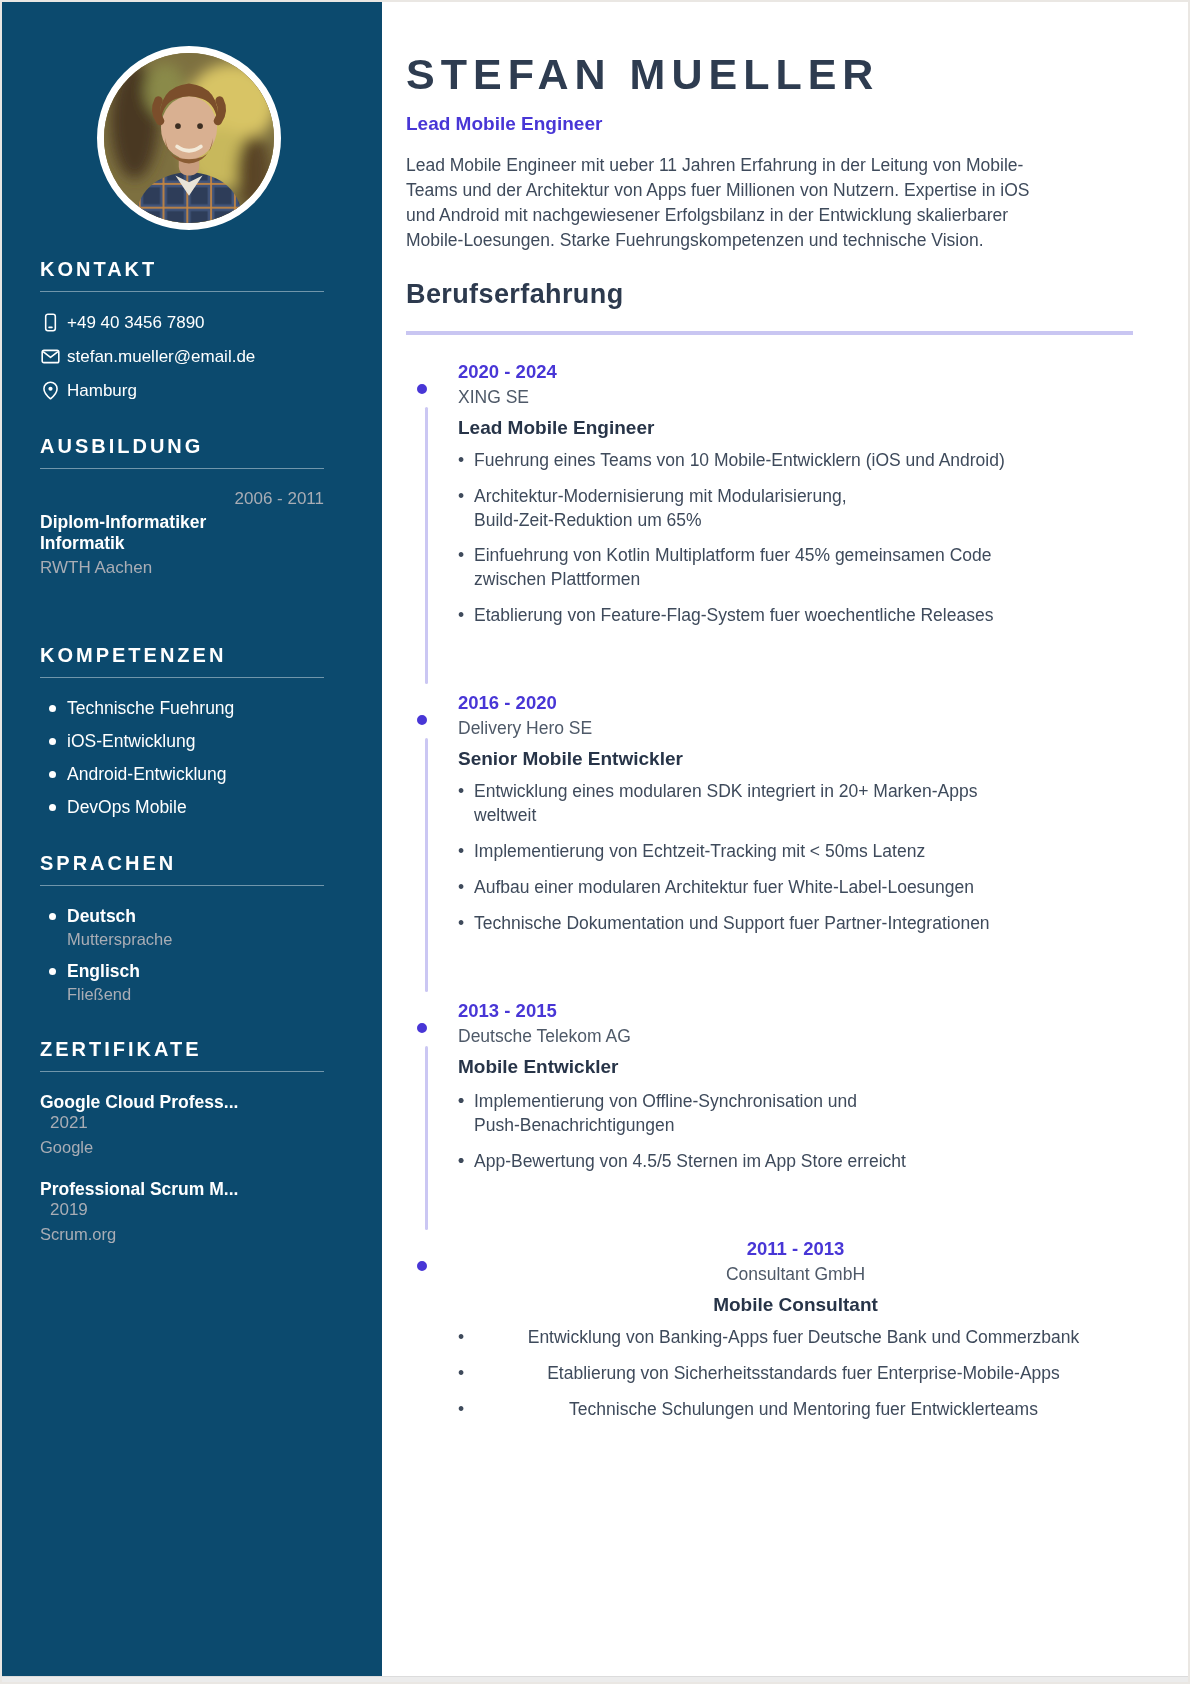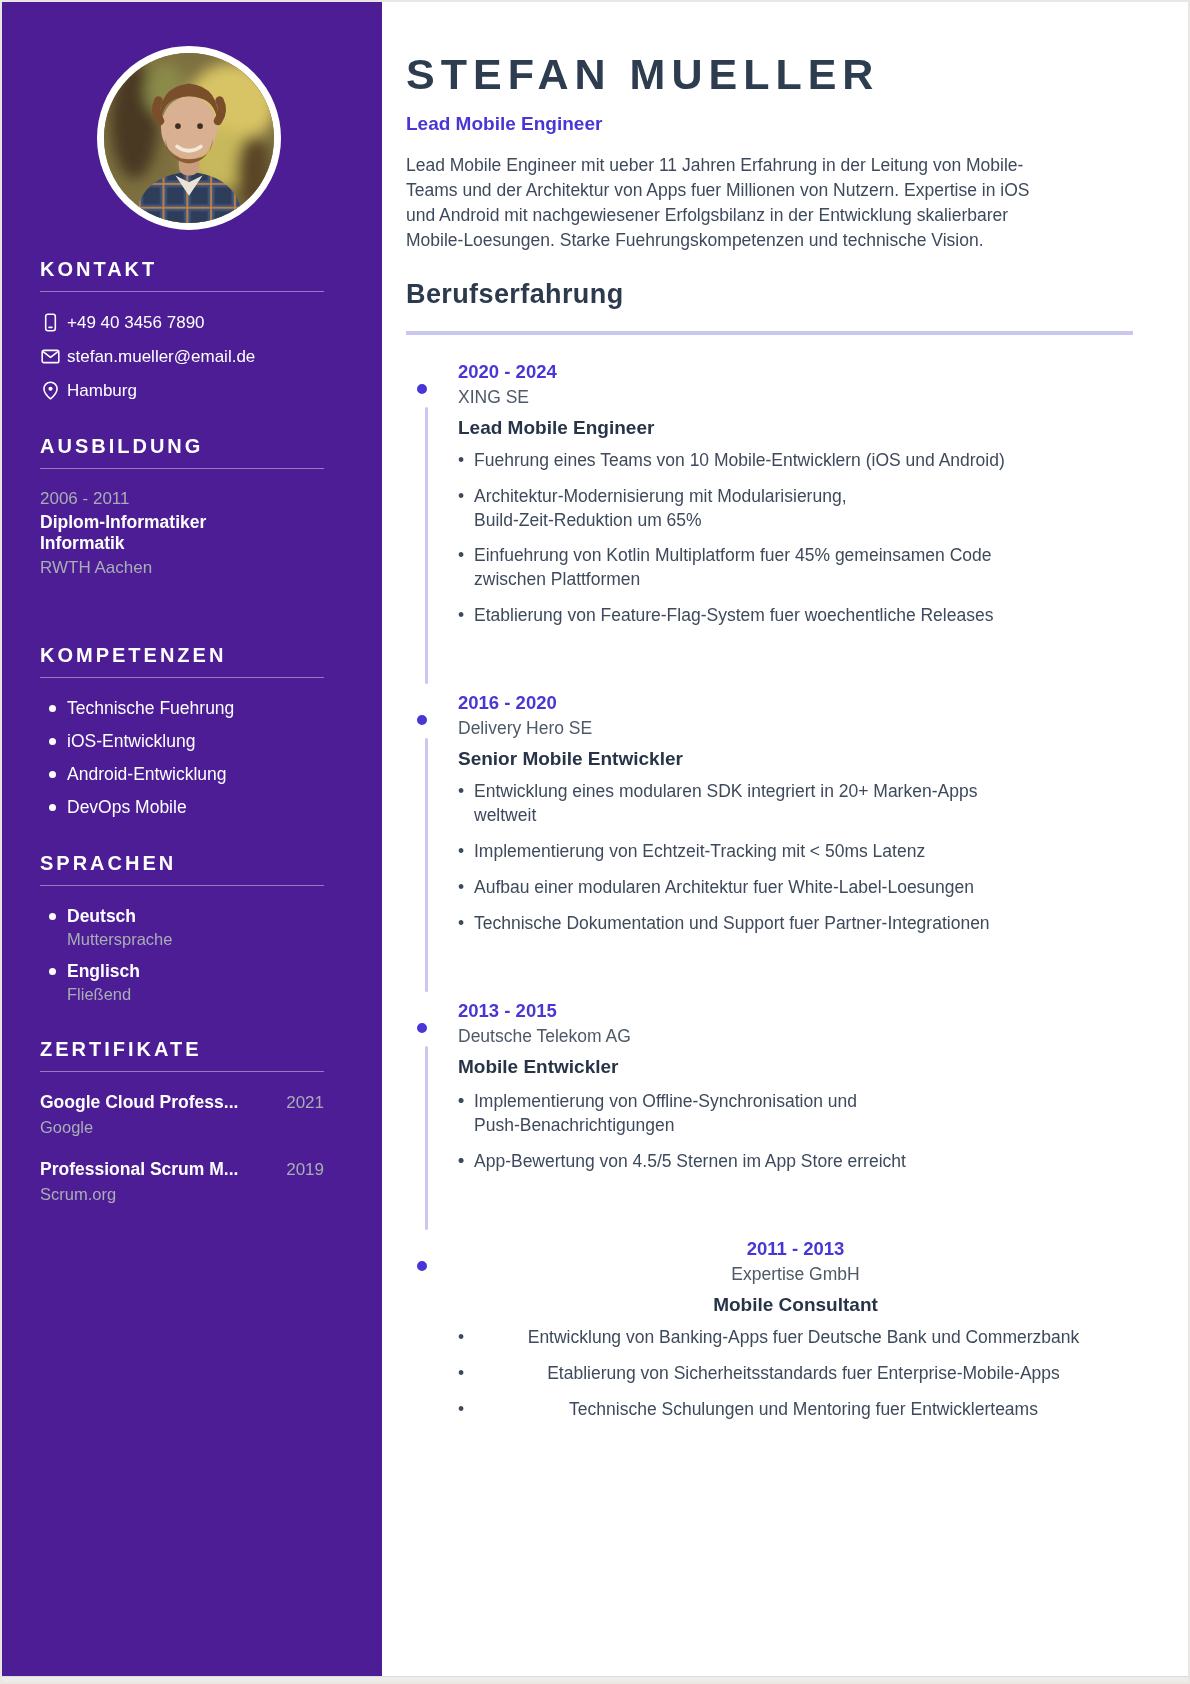--- a/index.html
+++ b/index.html
@@ -11,21 +11,21 @@
     width:1190px; height:1684px;
     background:#ffffff;
     border:2px solid #eae7e3;
     overflow:hidden;
     display:flex;
   }
 
   
   .sidebar {
     flex:0 0 380px; width:380px;
-    background:#4c1d95;
+    background:#0c4a6e;
     color:#ffffff;
     padding:44px 58px 40px 38px;
   }
   .photo-ring {
     position:relative; left:7px;
     width:184px; height:184px;
     margin:0 auto 28px auto;
     border:7px solid #ffffff;
     border-radius:50%;
     overflow:hidden;
@@ -42,40 +42,40 @@
     border:none; border-top:1px solid rgba(255,255,255,0.42);
     margin:0 0 20px 0;
   }
 
   .contact-row {
     display:flex; align-items:center; gap:6px;
     font-size:17px; margin-bottom:13px; color:#ffffff;
   }
   .contact-row svg { flex:0 0 auto; display:block; }
 
-  .edu-period { font-size:17px; color:#a9adb5; margin-bottom:3px; }
+  .edu-period { font-size:17px; color:#a9adb5; margin-bottom:3px;text-align:right; }
   .edu-degree { font-size:17.5px; font-weight:700; line-height:1.22; }
   .edu-school { font-size:17px; color:#a9adb5; margin-top:3px; }
   .edu-block { margin-bottom:66px; }
 
   .dot-list { list-style:none; margin:0; padding:0; }
   .dot-list li {
     position:relative; padding-left:27px;
     font-size:17.5px; margin-bottom:12px; color:#ffffff;
   }
   .dot-list li .dot {
     position:absolute; left:9px; top:7px;
     width:7px; height:7px; border-radius:50%; background:#ffffff;
   }
   .lang-item { margin-bottom:13px; }
   .lang-name { font-weight:700; font-size:17.5px; }
   .lang-level { font-size:16.5px; color:#a9adb5; margin:3px 0 0 27px; }
 
   .cert-item { margin-bottom:22px; }
-  .cert-row { display:flex; justify-content:space-between; align-items:baseline; }
+  .cert-row { display:flex; justify-content:space-between; align-items:baseline;flex-direction:column; }
   .cert-name { font-weight:700; font-size:17.5px; white-space:nowrap; }
   .cert-year { font-size:17px; color:#a9adb5; padding-left:10px; }
   .cert-issuer { font-size:16.5px; color:#a9adb5; margin-top:5px; }
 
   
   .main { flex:1; padding:40px 55px 0 24px; }
 
   .person-name {
     margin:8px 0 14px 0;
     font-size:43px; font-weight:800; letter-spacing:6px;
@@ -301,21 +301,21 @@
           <li><span class="b">•</span><span>Implementierung von Offline-Synchronisation und
 Push-Benachrichtigungen</span></li>
           <li><span class="b">•</span></li>
           <li><span class="b">•</span><span>App-Bewertung von 4.5/5 Sternen im App Store erreicht</span></li>
         </ul>
       </div>
 
       <div class="entry last">
         <span class="tl-marker"></span>
         <div class="entry-period">2011 - 2013</div>
-        <div class="entry-company">Expertise GmbH</div>
+        <div class="entry-company">Consultant GmbH</div>
         <div class="entry-role">Mobile Consultant</div>
         <ul class="bullets">
           <li><span class="b">•</span><span>Entwicklung von Banking-Apps fuer Deutsche Bank und Commerzbank</span></li>
           <li><span class="b">•</span><span>Etablierung von Sicherheitsstandards fuer Enterprise-Mobile-Apps</span></li>
           <li><span class="b">•</span><span>Technische Schulungen und Mentoring fuer Entwicklerteams</span></li>
         </ul>
       </div>
 
     </div>
   </main>

